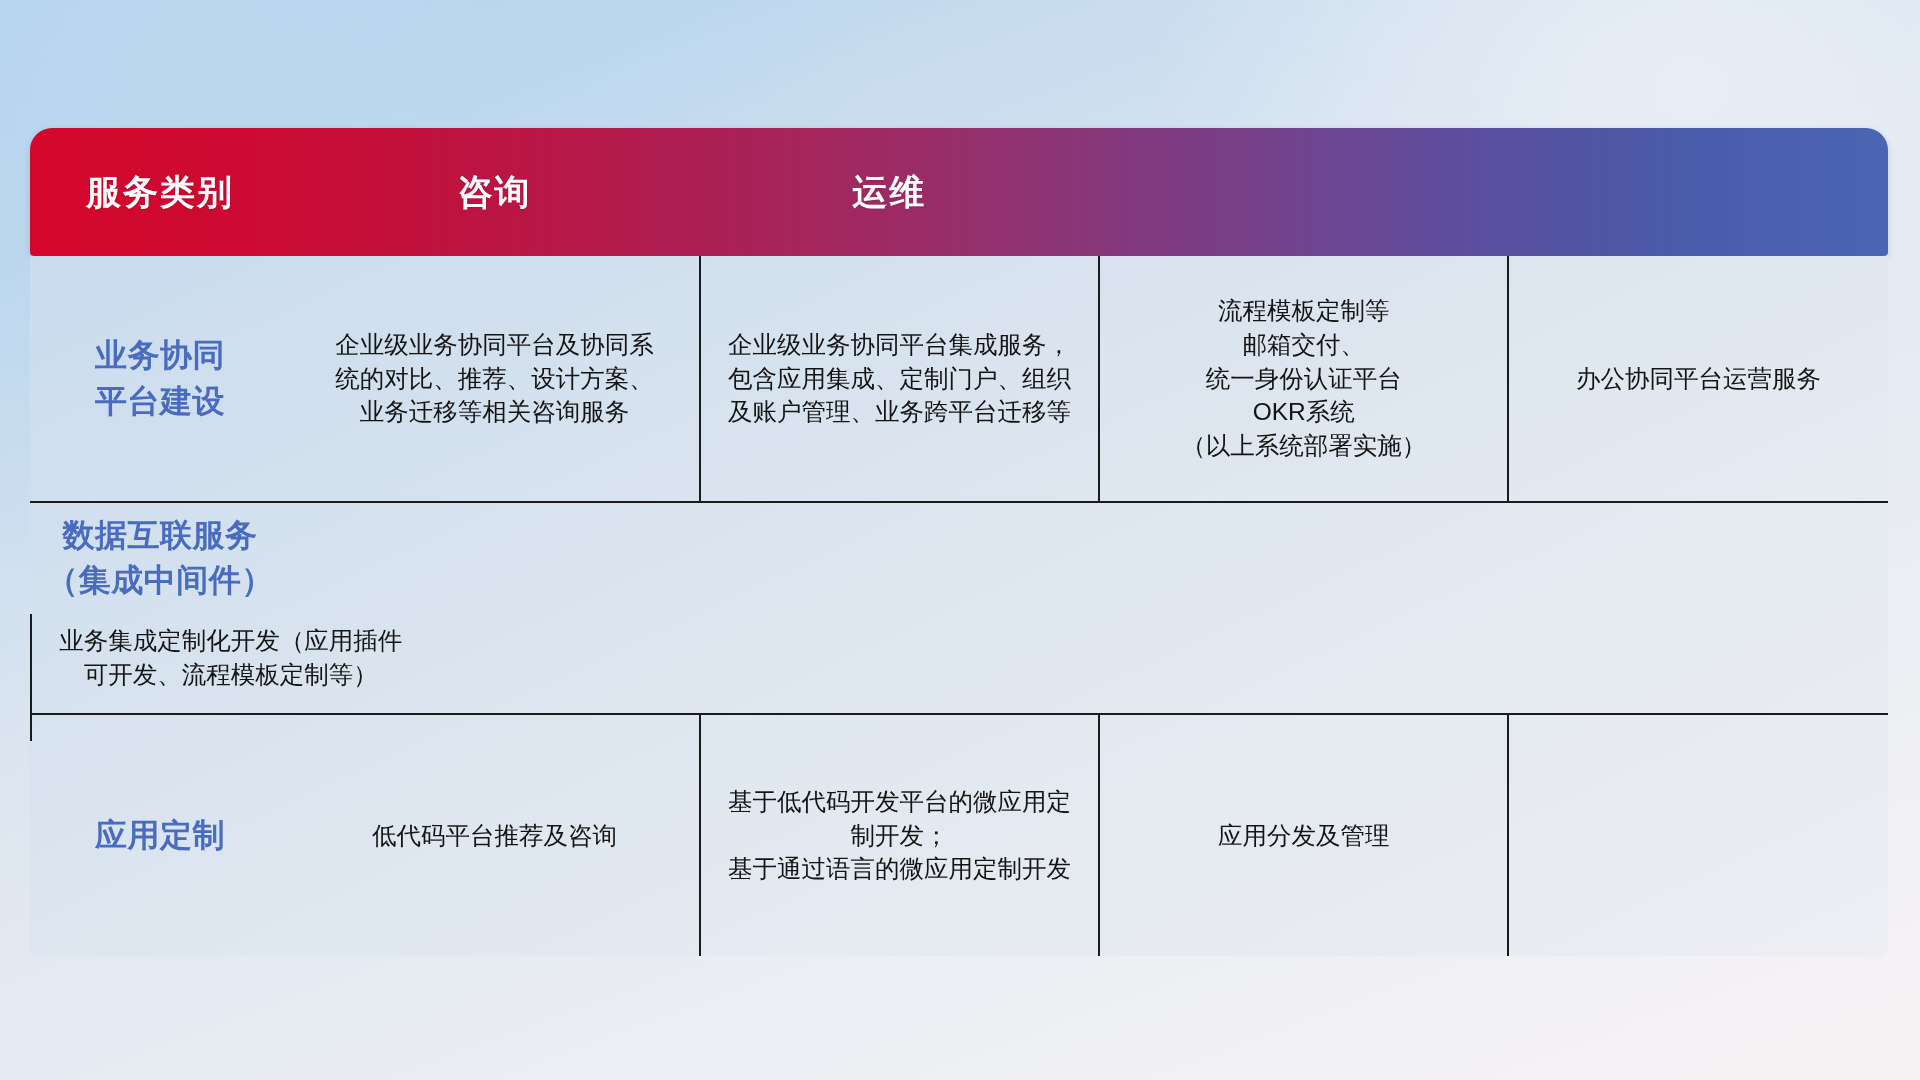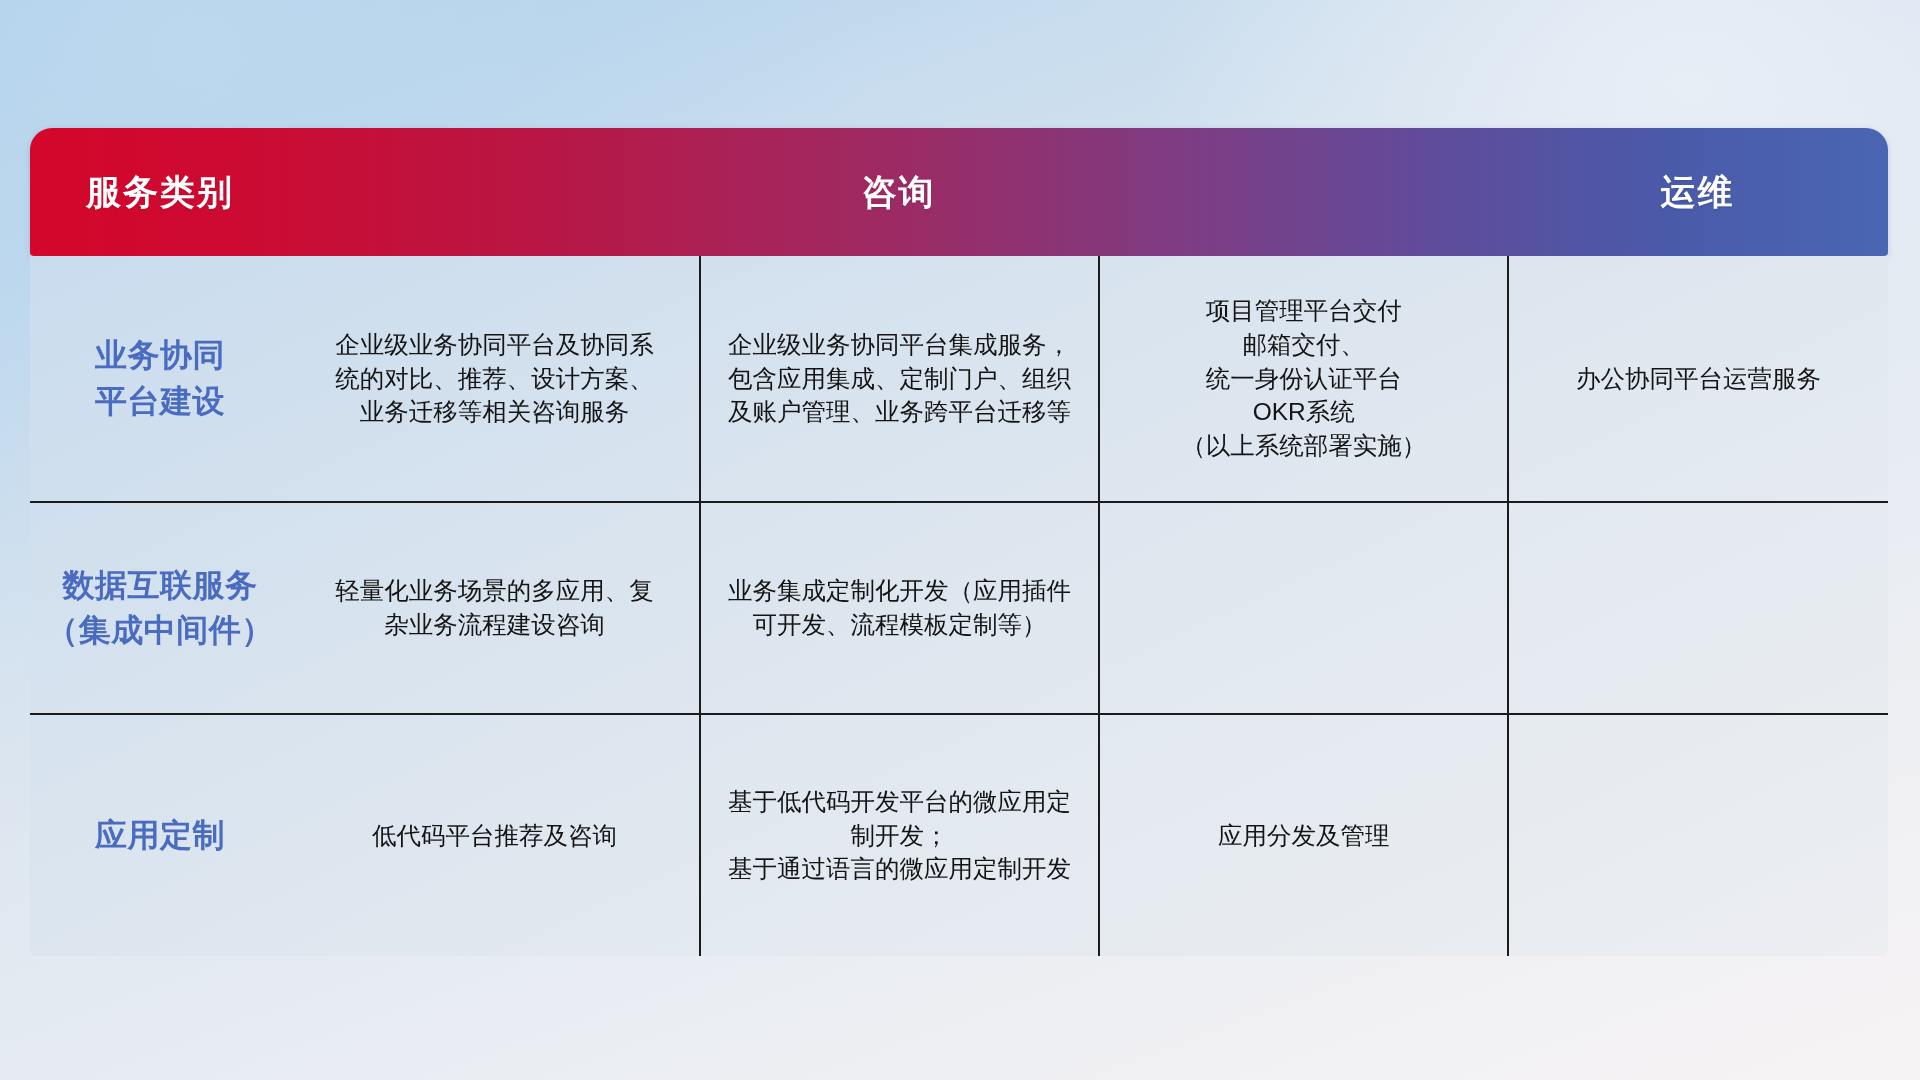--- a/index.html
+++ b/index.html
@@ -19,21 +19,20 @@
 
   
   .thead{
     display:flex;height:128px;border-radius:22px 22px 4px 4px;
     background:linear-gradient(90deg,
       #d4062b 0%, #cc0b32 12%, #b81746 28%,
       #9e2a63 46%, #7e3c83 62%, #5f4c9c 76%,
       #4a5aa9 88%, #4a66b3 100%);
     box-shadow:0 2px 6px rgba(60,70,110,.18);
     overflow:hidden;
-    justify-content:space-between;
   }
   .th{
     display:flex;align-items:center;justify-content:center;
     color:#ffffff;font-weight:700;font-size:35px;letter-spacing:2px;
     text-shadow:0 1px 2px rgba(0,0,0,.12);
   }
 
   
   .tbody{
     background:linear-gradient(155deg,#c9dcee 0%, #d2e0ee 20%, #dde6ef 46%, #e4eaf0 68%, #e9ecf1 88%, #eceef2 100%);
@@ -54,21 +53,21 @@
   .td.sep{border-left:2px solid #1b1b1b;}
 
   
   .c1{width:14.0%;}
   .c2{width:22.0%;}
   .c3{width:21.5%;}
   .c4{width:22.0%;}
   .c5{width:20.5%;}
 
   .r1{height:245px;}
-  .r2{height:210px;}
+  .r2{height:210px;flex-direction:column;}
   .r3{height:241px;}
 </style>
 </head>
 <body>
 
 <div class="stage">
 
   <div class="table-wrap">
 
     <div class="thead">
@@ -81,33 +80,31 @@
 
       <div class="tr r1">
         <div class="td cat c1">业务协同
 平台建设</div>
         <div class="td c2">企业级业务协同平台及协同系
 统的对比、推荐、设计方案、
 业务迁移等相关咨询服务</div>
         <div class="td sep c3">企业级业务协同平台集成服务，
 包含应用集成、定制门户、组织
 及账户管理、业务跨平台迁移等</div>
-        <div class="td sep c4">项目管理平台交付
+        <div class="td sep c4">流程模板定制等
 邮箱交付、
 统一身份认证平台
 OKR系统
 （以上系统部署实施）</div>
         <div class="td sep c5">办公协同平台运营服务</div>
       </div>
 
       <div class="tr r2">
         <div class="td cat c1">数据互联服务
 （集成中间件）</div>
-        <div class="td c2">轻量化业务场景的多应用、复
-杂业务流程建设咨询</div>
         <div class="td sep c3">业务集成定制化开发（应用插件
 可开发、流程模板定制等）</div>
         <div class="td sep c4"></div>
         <div class="td sep c5"></div>
       </div>
 
       <div class="tr r3">
         <div class="td cat c1">应用定制</div>
         <div class="td c2">低代码平台推荐及咨询</div>
         <div class="td sep c3">基于低代码开发平台的微应用定

